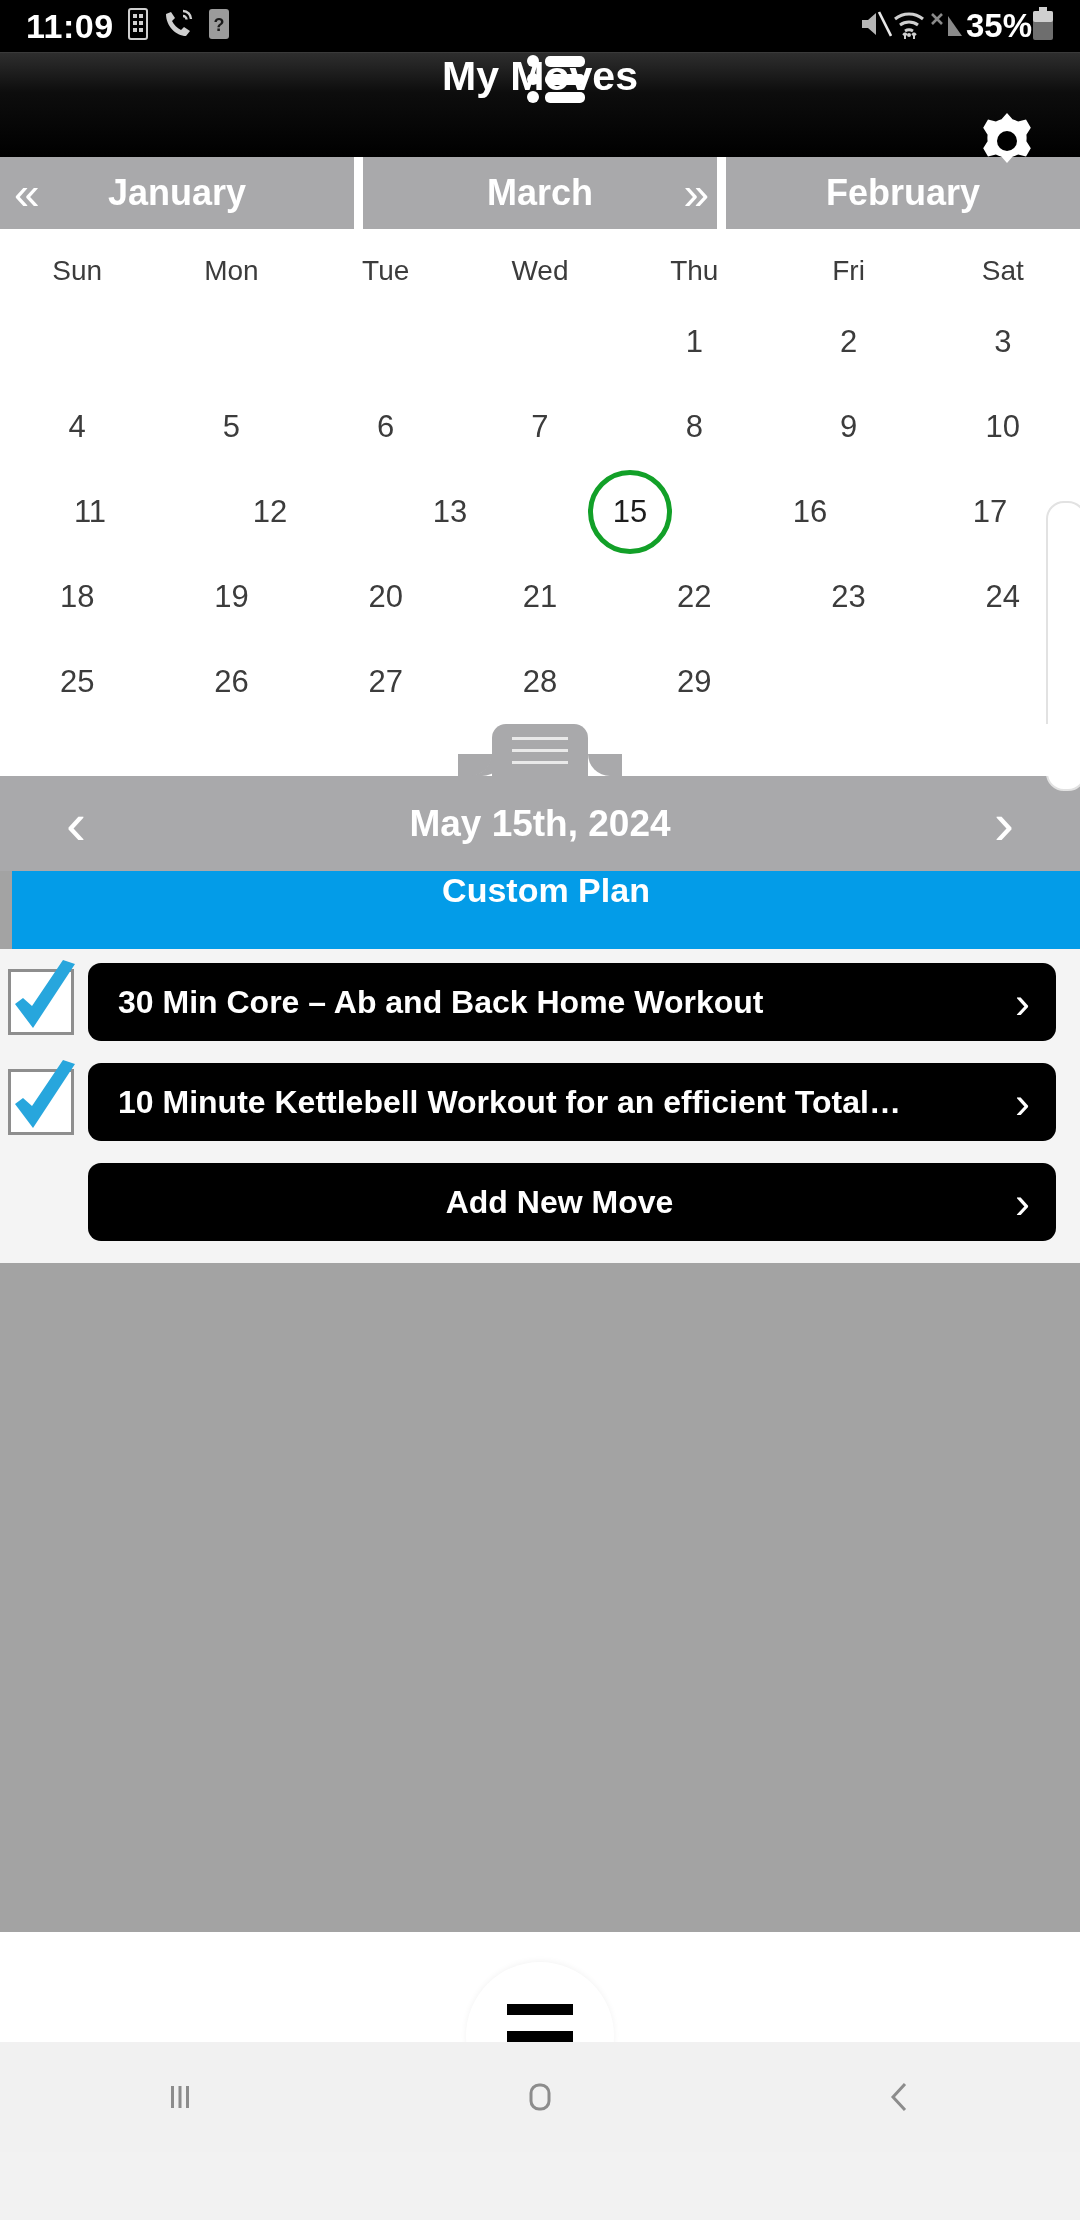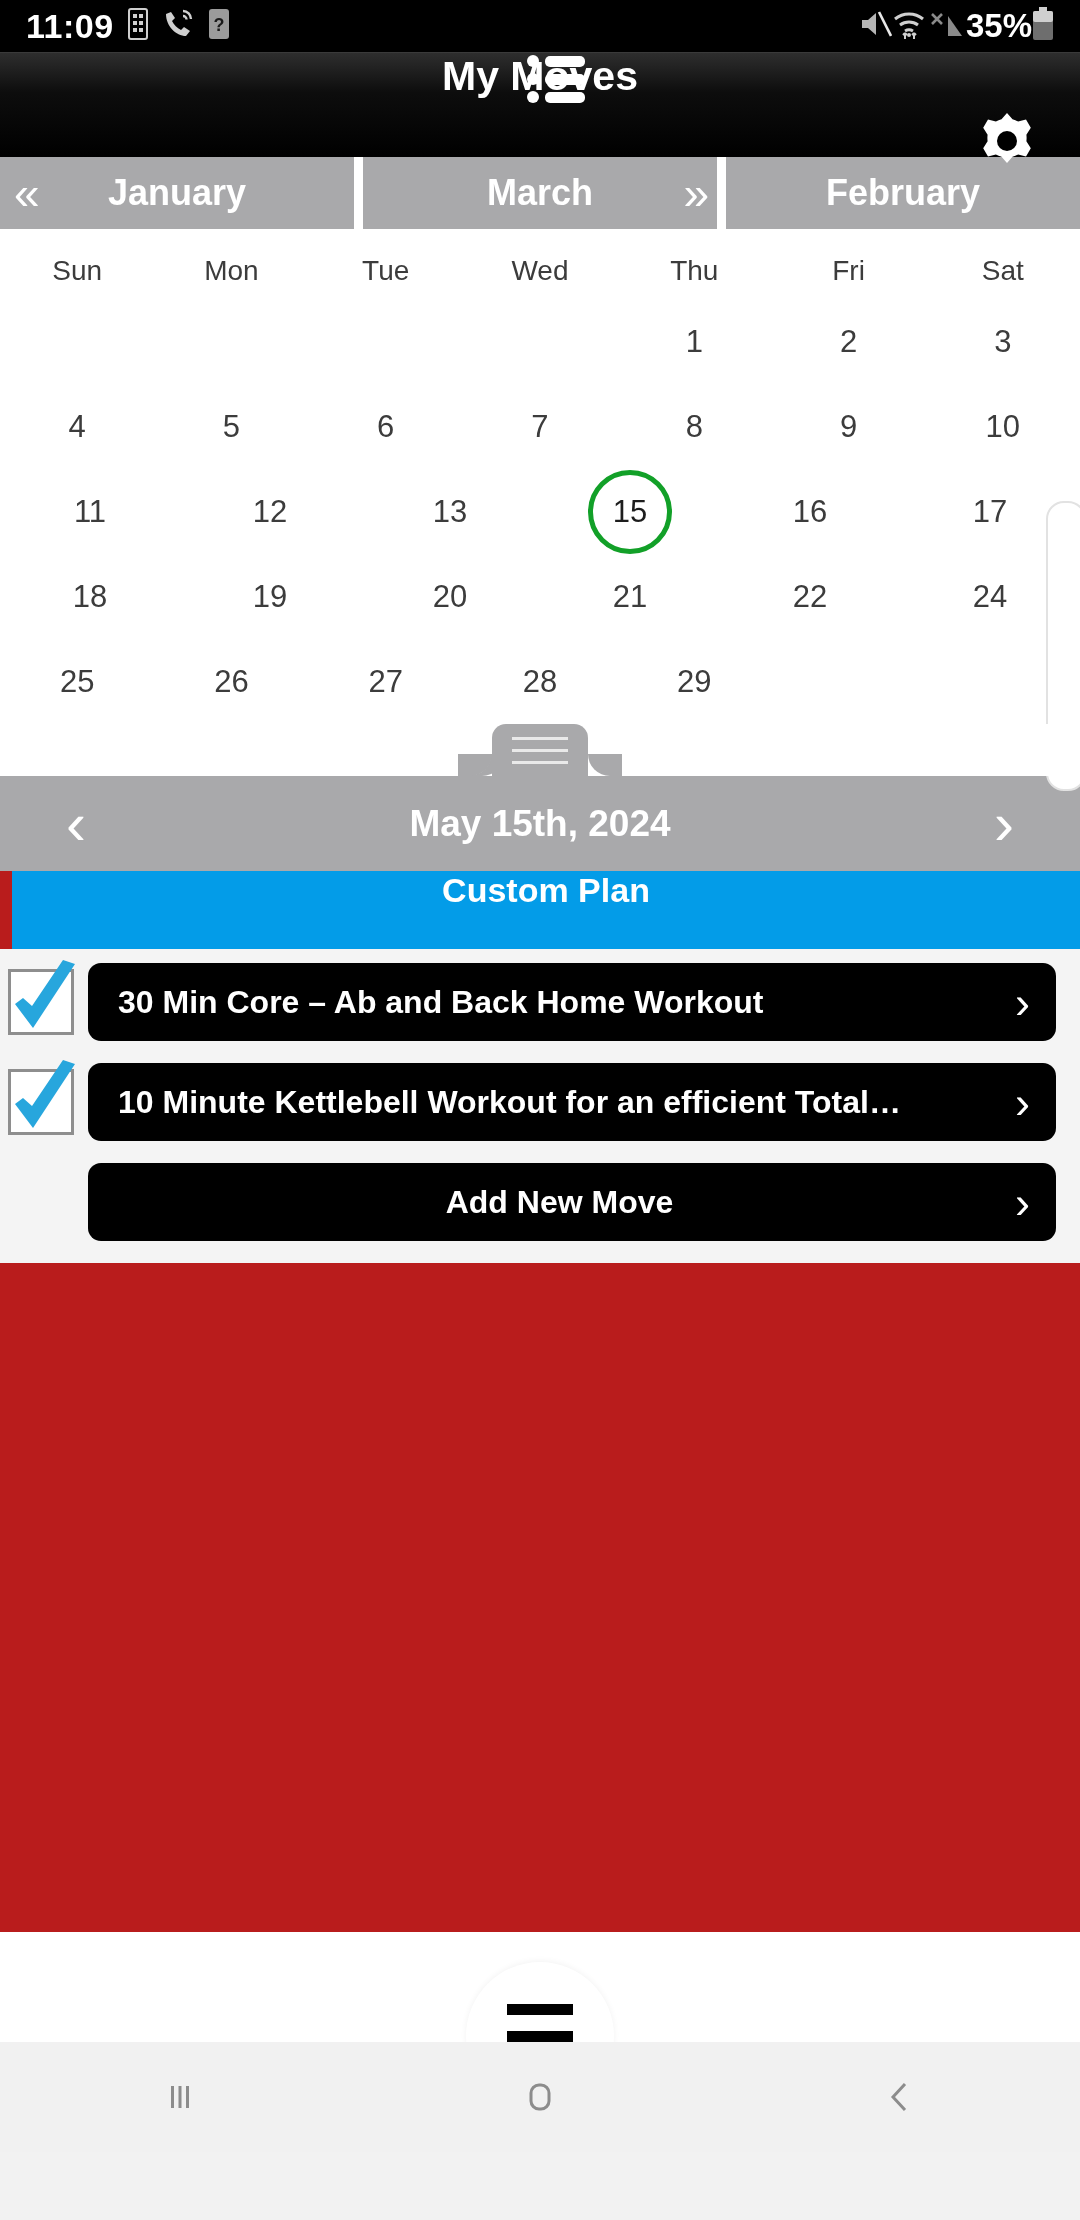--- a/index.html
+++ b/index.html
@@ -2,21 +2,21 @@
 <html><head>
 <meta charset="utf-8">
 <style>
   * { box-sizing: border-box; margin: 0; padding: 0; }
   html, body {
     width: 1080px; height: 2220px;
     background: #f2f2f2;
     font-family: "Liberation Sans", sans-serif;
     overflow: hidden;
   }
-  .screen { position: relative; width: 1080px; height: 2152px; background: #b91c1c; border-radius: 20px; }
+  .screen { position: relative; width: 1080px; height: 2152px; background: #a3a3a3; border-radius: 20px; }
 
   
   .statusbar {
     height: 52px; background: #000; color: #fff;
     display: flex; align-items: center; justify-content: space-between;
     padding: 0 26px;
   }
   .sb-left { display: flex; align-items: center; gap: 14px; }
   .sb-right { display: flex; align-items: center; gap: 0; }
   .sb-time { font-size: 34px; font-weight: 600; letter-spacing: .5px; }
@@ -285,20 +285,21 @@
       </div>
       <div class="daycell">16</div>
       <div class="daycell">17</div>
     </div>
     <div class="week-row">
       <div class="daycell">18</div>
       <div class="daycell">19</div>
       <div class="daycell">20</div>
       <div class="daycell">21</div>
       <div class="daycell">22</div>
+      <div class="daycell">23</div>
       <div class="daycell">24</div>
     </div>
     <div class="week-row">
       <div class="daycell">25</div>
       <div class="daycell">26</div>
       <div class="daycell">27</div>
       <div class="daycell">28</div>
       <div class="daycell">29</div>
       <div class="daycell"></div>
       <div class="daycell"></div>

